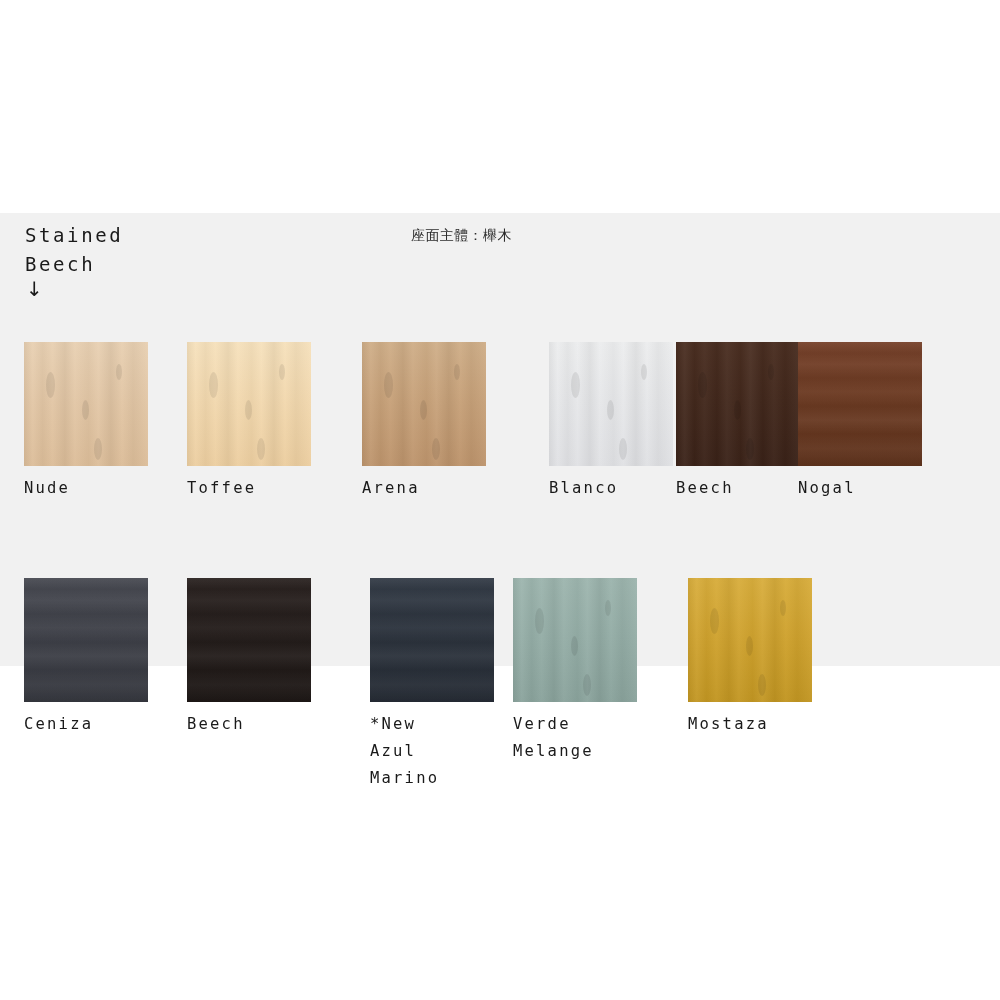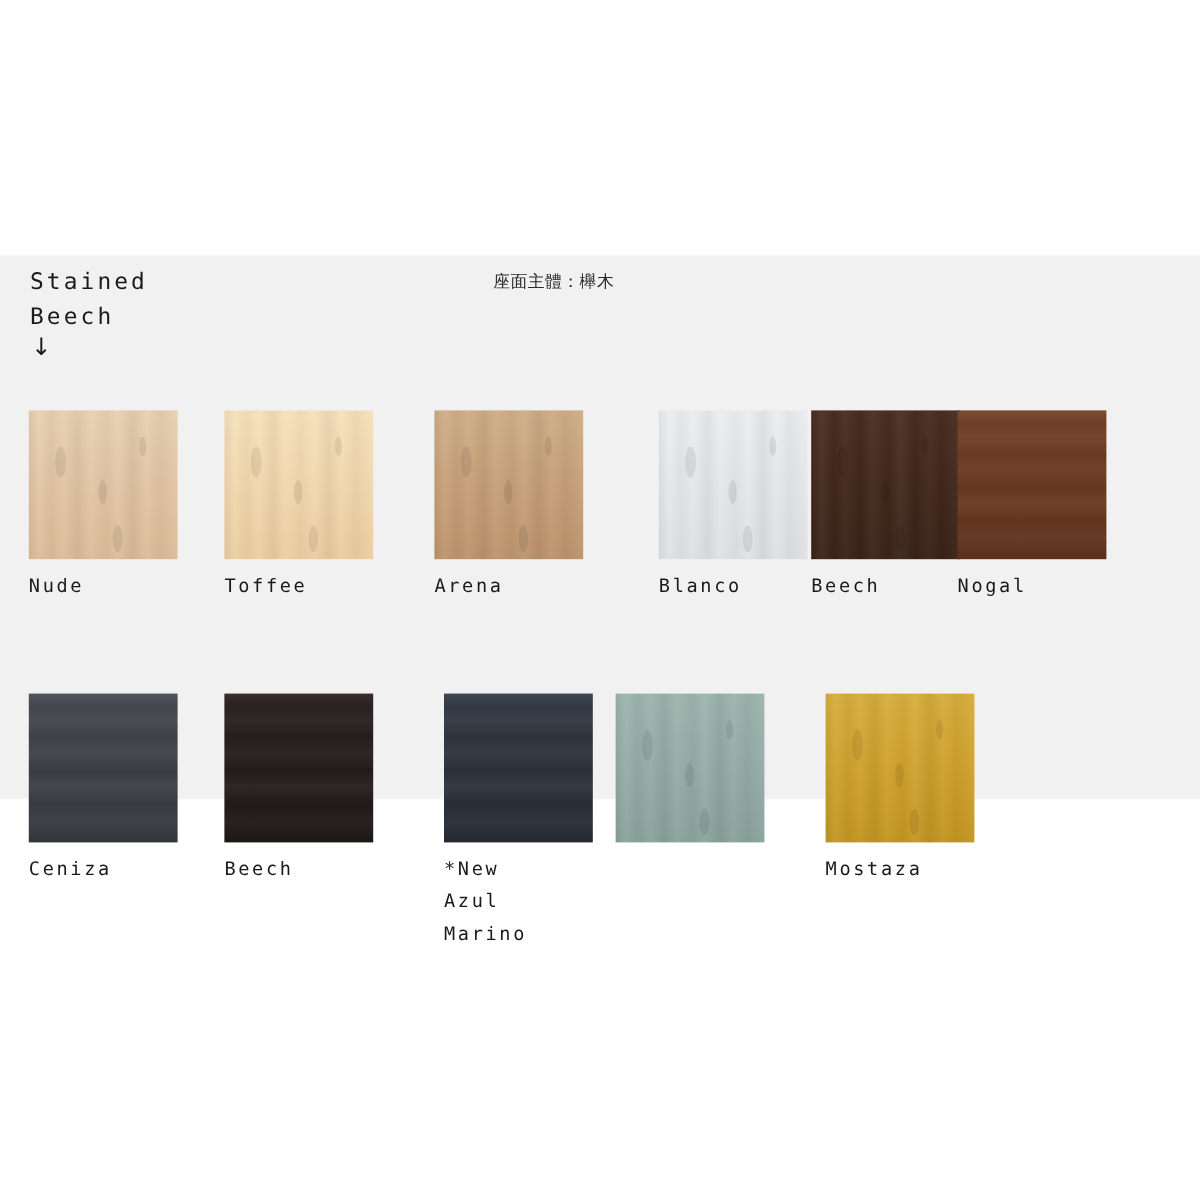--- a/index.html
+++ b/index.html
@@ -233,20 +233,22 @@
 Marino</div>
           </div>
           <div class="swatch-cell" style="left: 489px;">
             <div class="swatch" style="background: linear-gradient(rgb(157, 181, 174) 0%, rgb(148, 173, 166) 48%, rgb(138, 163, 156) 100%);">
               <div class="grain grain-v"></div>
               <div class="knot" style="left: 22px; top: 30px; width: 9px; height: 26px; background: rgba(0, 0, 0, 0.5);"></div>
               <div class="knot" style="left: 58px; top: 58px; width: 7px; height: 20px; background: rgba(0, 0, 0, 0.5);"></div>
               <div class="knot" style="left: 92px; top: 22px; width: 6px; height: 16px; background: rgba(0, 0, 0, 0.5);"></div>
               <div class="knot" style="left: 70px; top: 96px; width: 8px; height: 22px; background: rgba(0, 0, 0, 0.5);"></div>
             </div>
+            <div class="swatch-label">Verde
+Melange</div>
           </div>
           <div class="swatch-cell" style="left: 652px; padding-left: 12px;">
             <div class="swatch" style="background: linear-gradient(rgb(216, 173, 60) 0%, rgb(207, 162, 46) 48%, rgb(194, 150, 34) 100%);">
               <div class="grain grain-v"></div>
               <div class="knot" style="left: 22px; top: 30px; width: 9px; height: 26px; background: rgba(0, 0, 0, 0.5);"></div>
               <div class="knot" style="left: 58px; top: 58px; width: 7px; height: 20px; background: rgba(0, 0, 0, 0.5);"></div>
               <div class="knot" style="left: 92px; top: 22px; width: 6px; height: 16px; background: rgba(0, 0, 0, 0.5);"></div>
               <div class="knot" style="left: 70px; top: 96px; width: 8px; height: 22px; background: rgba(0, 0, 0, 0.5);"></div>
             </div>
             <div class="swatch-label">Mostaza</div>

